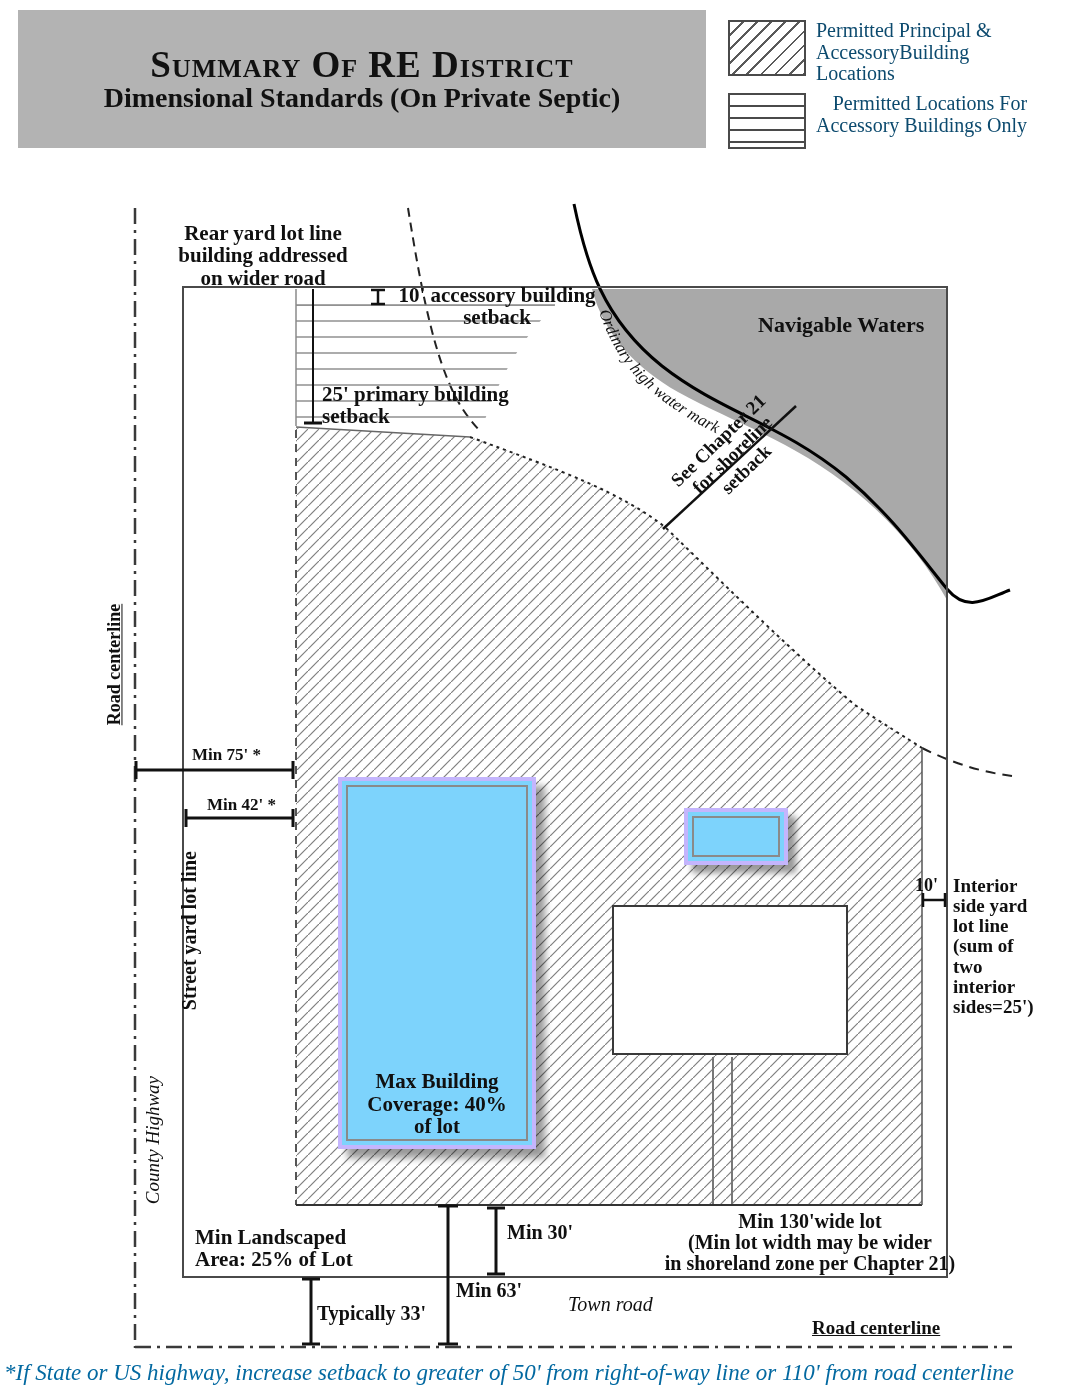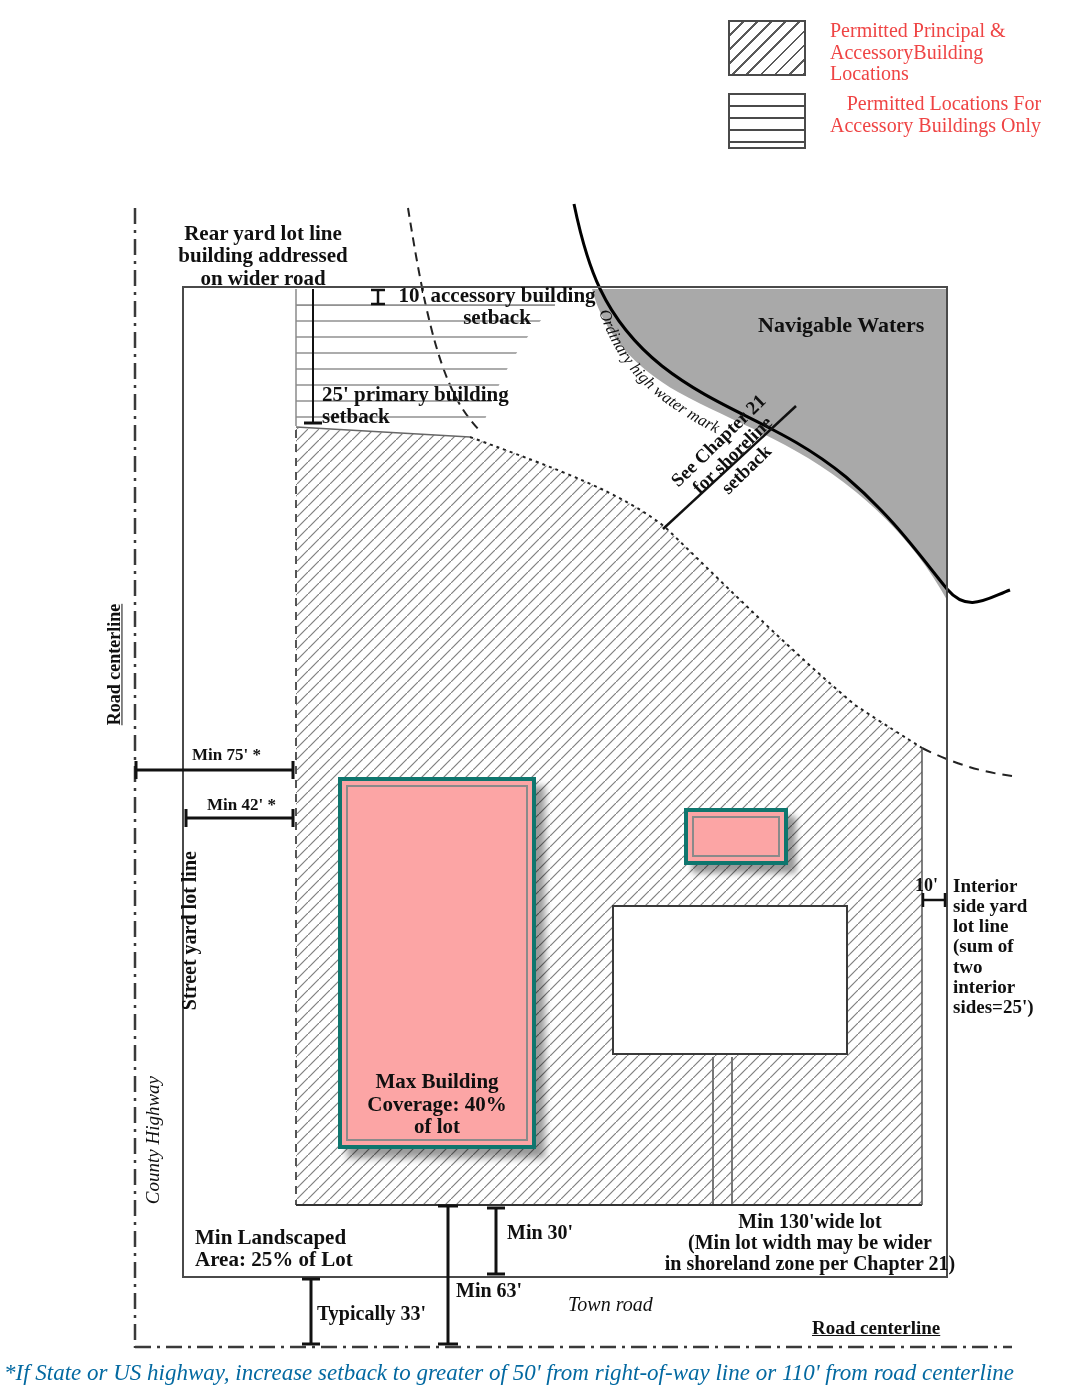--- a/index.html
+++ b/index.html
@@ -9,23 +9,23 @@
   .lbl{position:absolute;font-weight:bold;color:#101010;line-height:1.06;white-space:nowrap;}
   .ctr{text-align:center;}
   .titlebox{position:absolute;left:18px;top:10px;width:688px;height:138px;background:#b3b3b3;
             display:flex;flex-direction:column;justify-content:center;align-items:center;}
   .title1{font-size:37px;font-weight:bold;font-variant:small-caps;letter-spacing:1px;line-height:1.0;}
   .title2{font-size:28px;font-weight:bold;line-height:1.05;}
   .legend-item{position:absolute;display:flex;align-items:flex-start;}
   .swatch{width:74px;height:52px;border:2.5px solid #4a4a4a;flex:0 0 auto;}
   .swatch-hatch{background:repeating-linear-gradient(135deg,#fff 0 8px,#5a5a5a 8px 10px);}
   .swatch-lines{background:repeating-linear-gradient(180deg,#fff 0 10px,#4a4a4a 10px 12px);}
-  .legend-text{margin-left:24px;font-size:20px;line-height:1.08;color:#ef4444;}
+  .legend-text{margin-left:10px;font-size:20px;line-height:1.08;color:#0c4a6e;}
   .rot{transform:rotate(-90deg);transform-origin:center center;}
-  .bldg{position:absolute;background:#fca5a5;border:4px solid #0f766e;box-shadow:9px 9px 7px rgba(0,0,0,.40);}
+  .bldg{position:absolute;background:#7dd3fc;border:4px solid #c4b5fd;box-shadow:9px 9px 7px rgba(0,0,0,.40);}
   .bldg .inner{position:absolute;left:4px;top:4px;right:4px;bottom:4px;border:2px solid #8a8a8a;}
   .bldg2{position:absolute;background:#fff;border:2px solid #3a3a3a;}
   .footnote{position:absolute;left:4px;top:1360px;width:1060px;font-style:italic;
             font-size:23px;color:#0369a1;white-space:nowrap;}
   .u{text-decoration:underline;}
   svg text{font-family:"Liberation Serif","DejaVu Serif",serif;}
 </style>
 </head>
 <body>
 
@@ -127,20 +127,24 @@
       <div>Max Building</div>
       <div>Coverage: 40%</div>
       <div>of lot</div>
     </div>
   </div>
   <div class="bldg" style="left:684px;top:808px;width:96px;height:49px;box-shadow:8px 8px 6px rgba(0,0,0,.40);">
     <div class="inner"></div>
   </div>
   <div class="bldg2" style="left:612px;top:905px;width:232px;height:146px;"></div>
 
+  <div class="titlebox">
+    <div class="title1">Summary Of RE District</div>
+    <div class="title2">Dimensional Standards (On Private Septic)</div>
+  </div>
 
   <div class="legend-item" style="left:728px;top:20px;">
     <div class="swatch swatch-hatch"></div>
     <div class="legend-text">
       <div>Permitted Principal &amp;</div>
       <div>AccessoryBuilding</div>
       <div>Locations</div>
     </div>
   </div>
   <div class="legend-item" style="left:728px;top:93px;text-align:right;">

